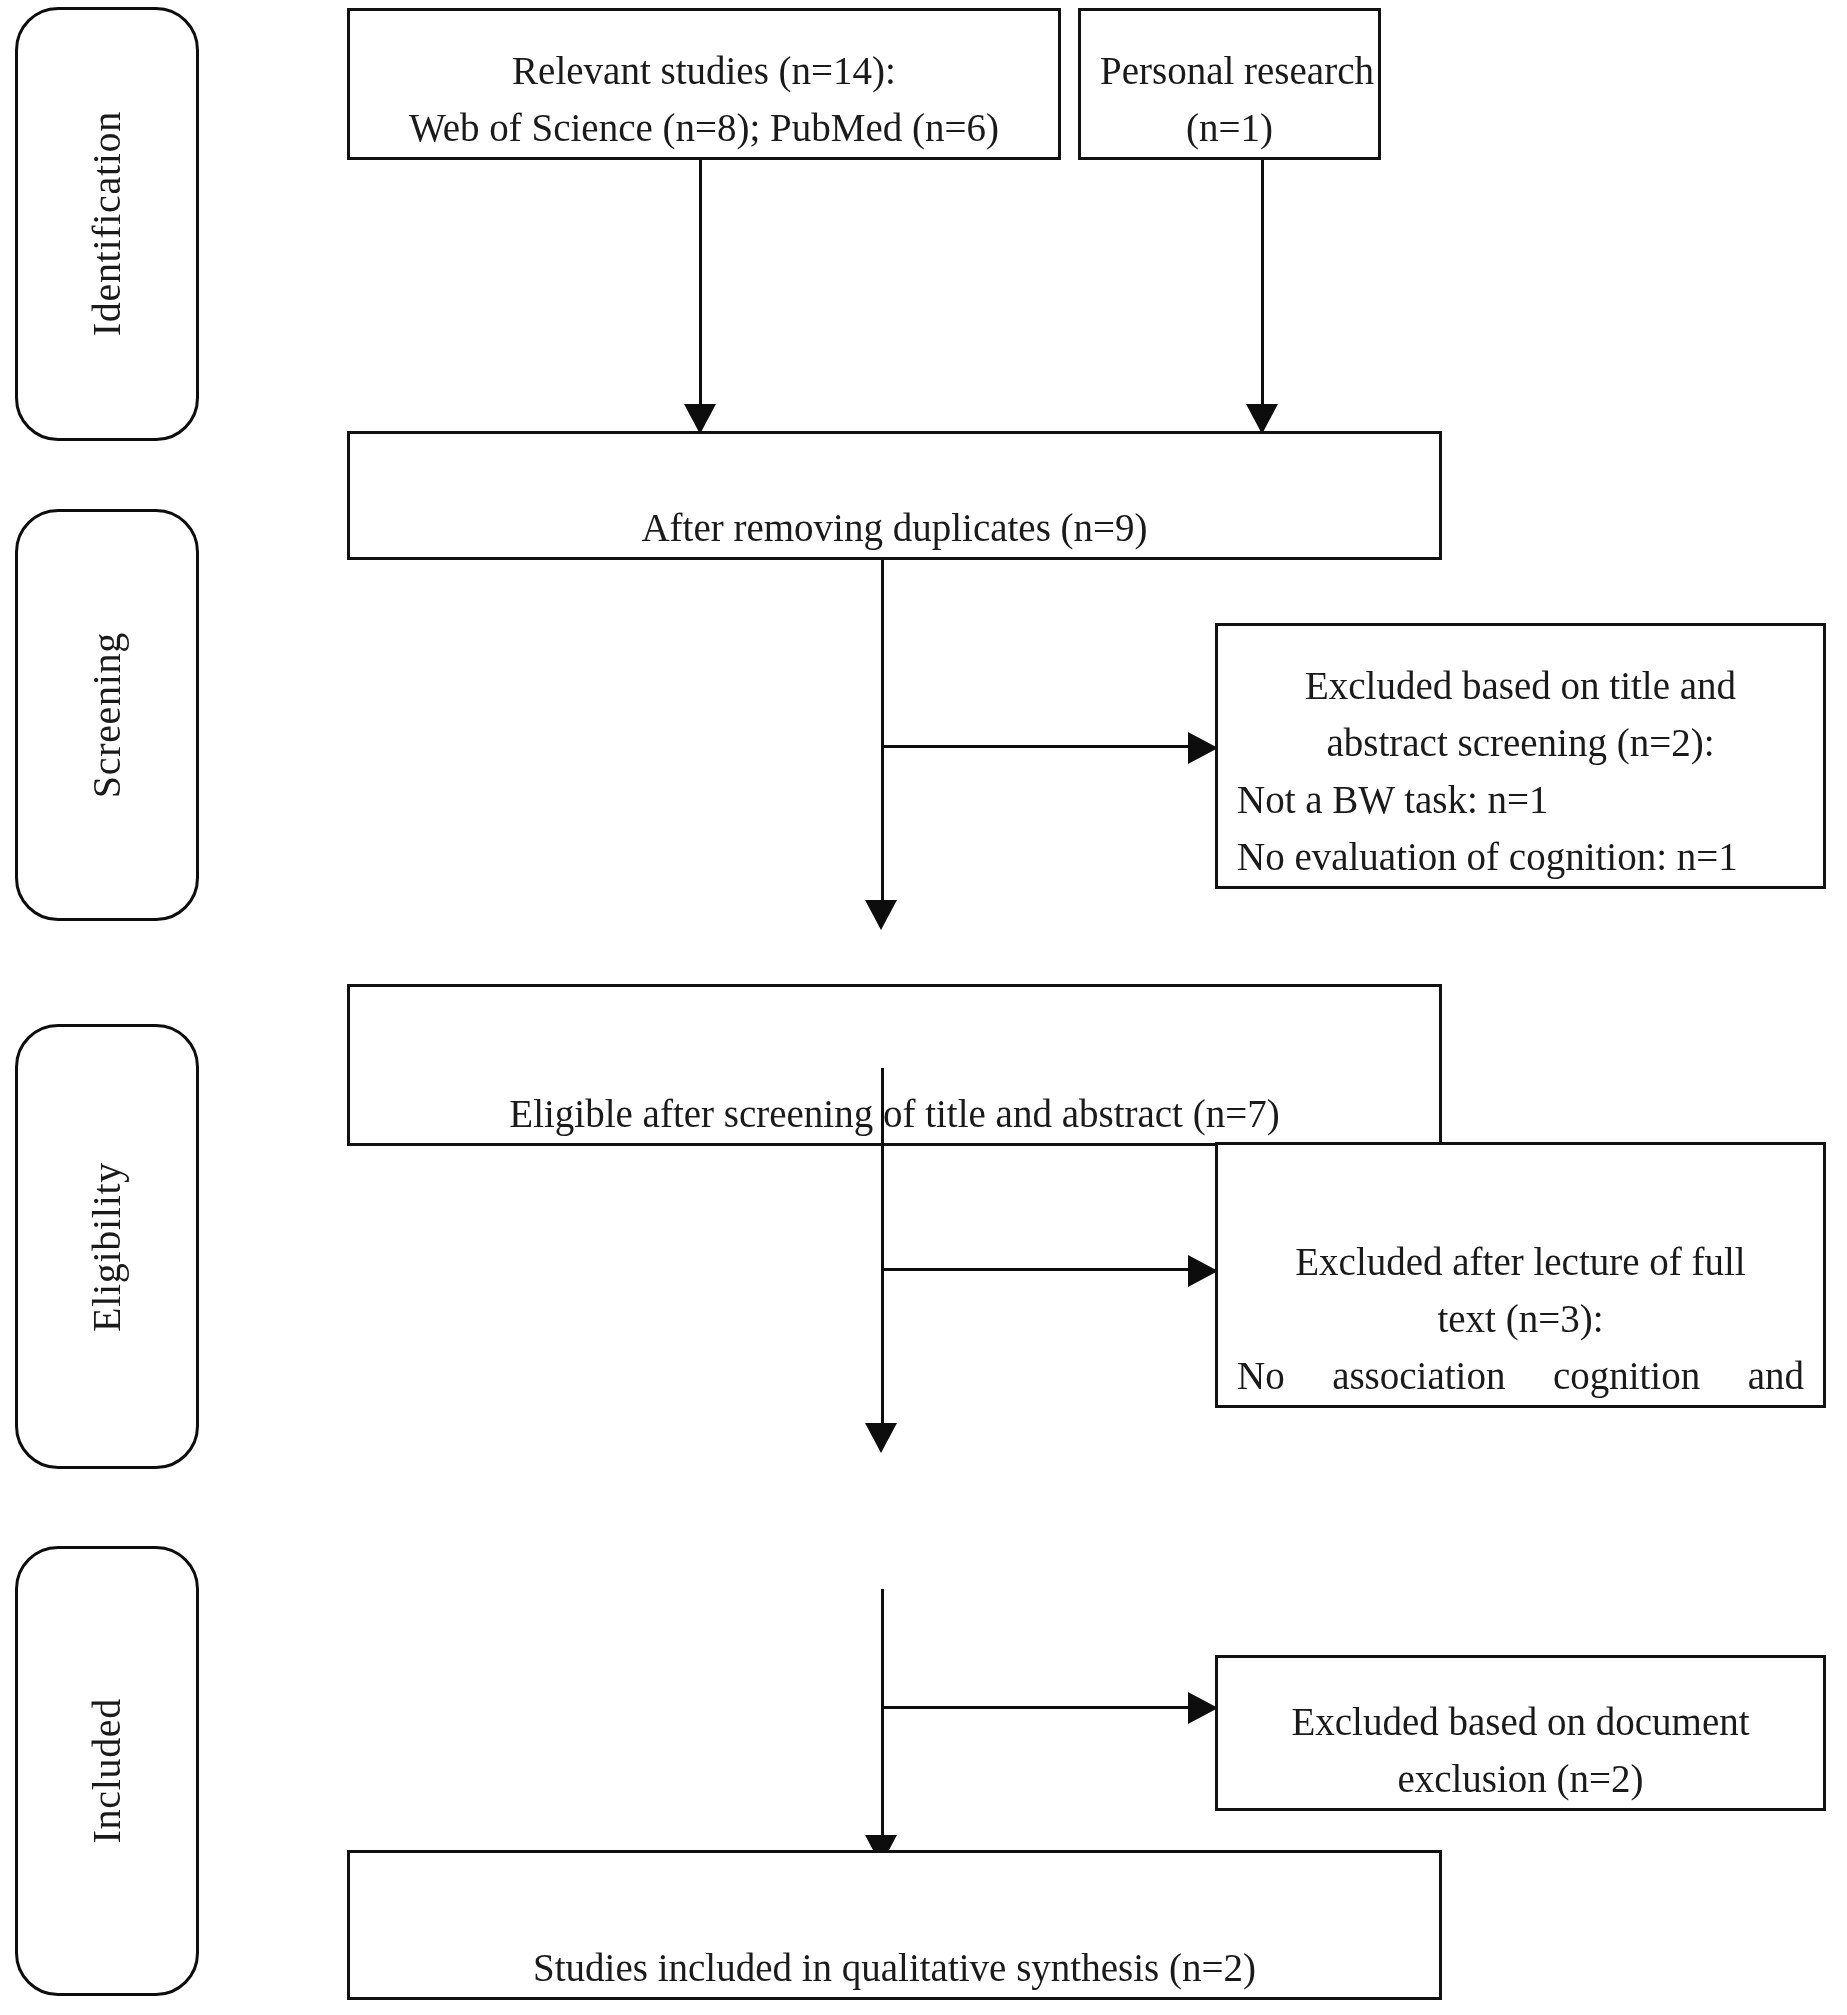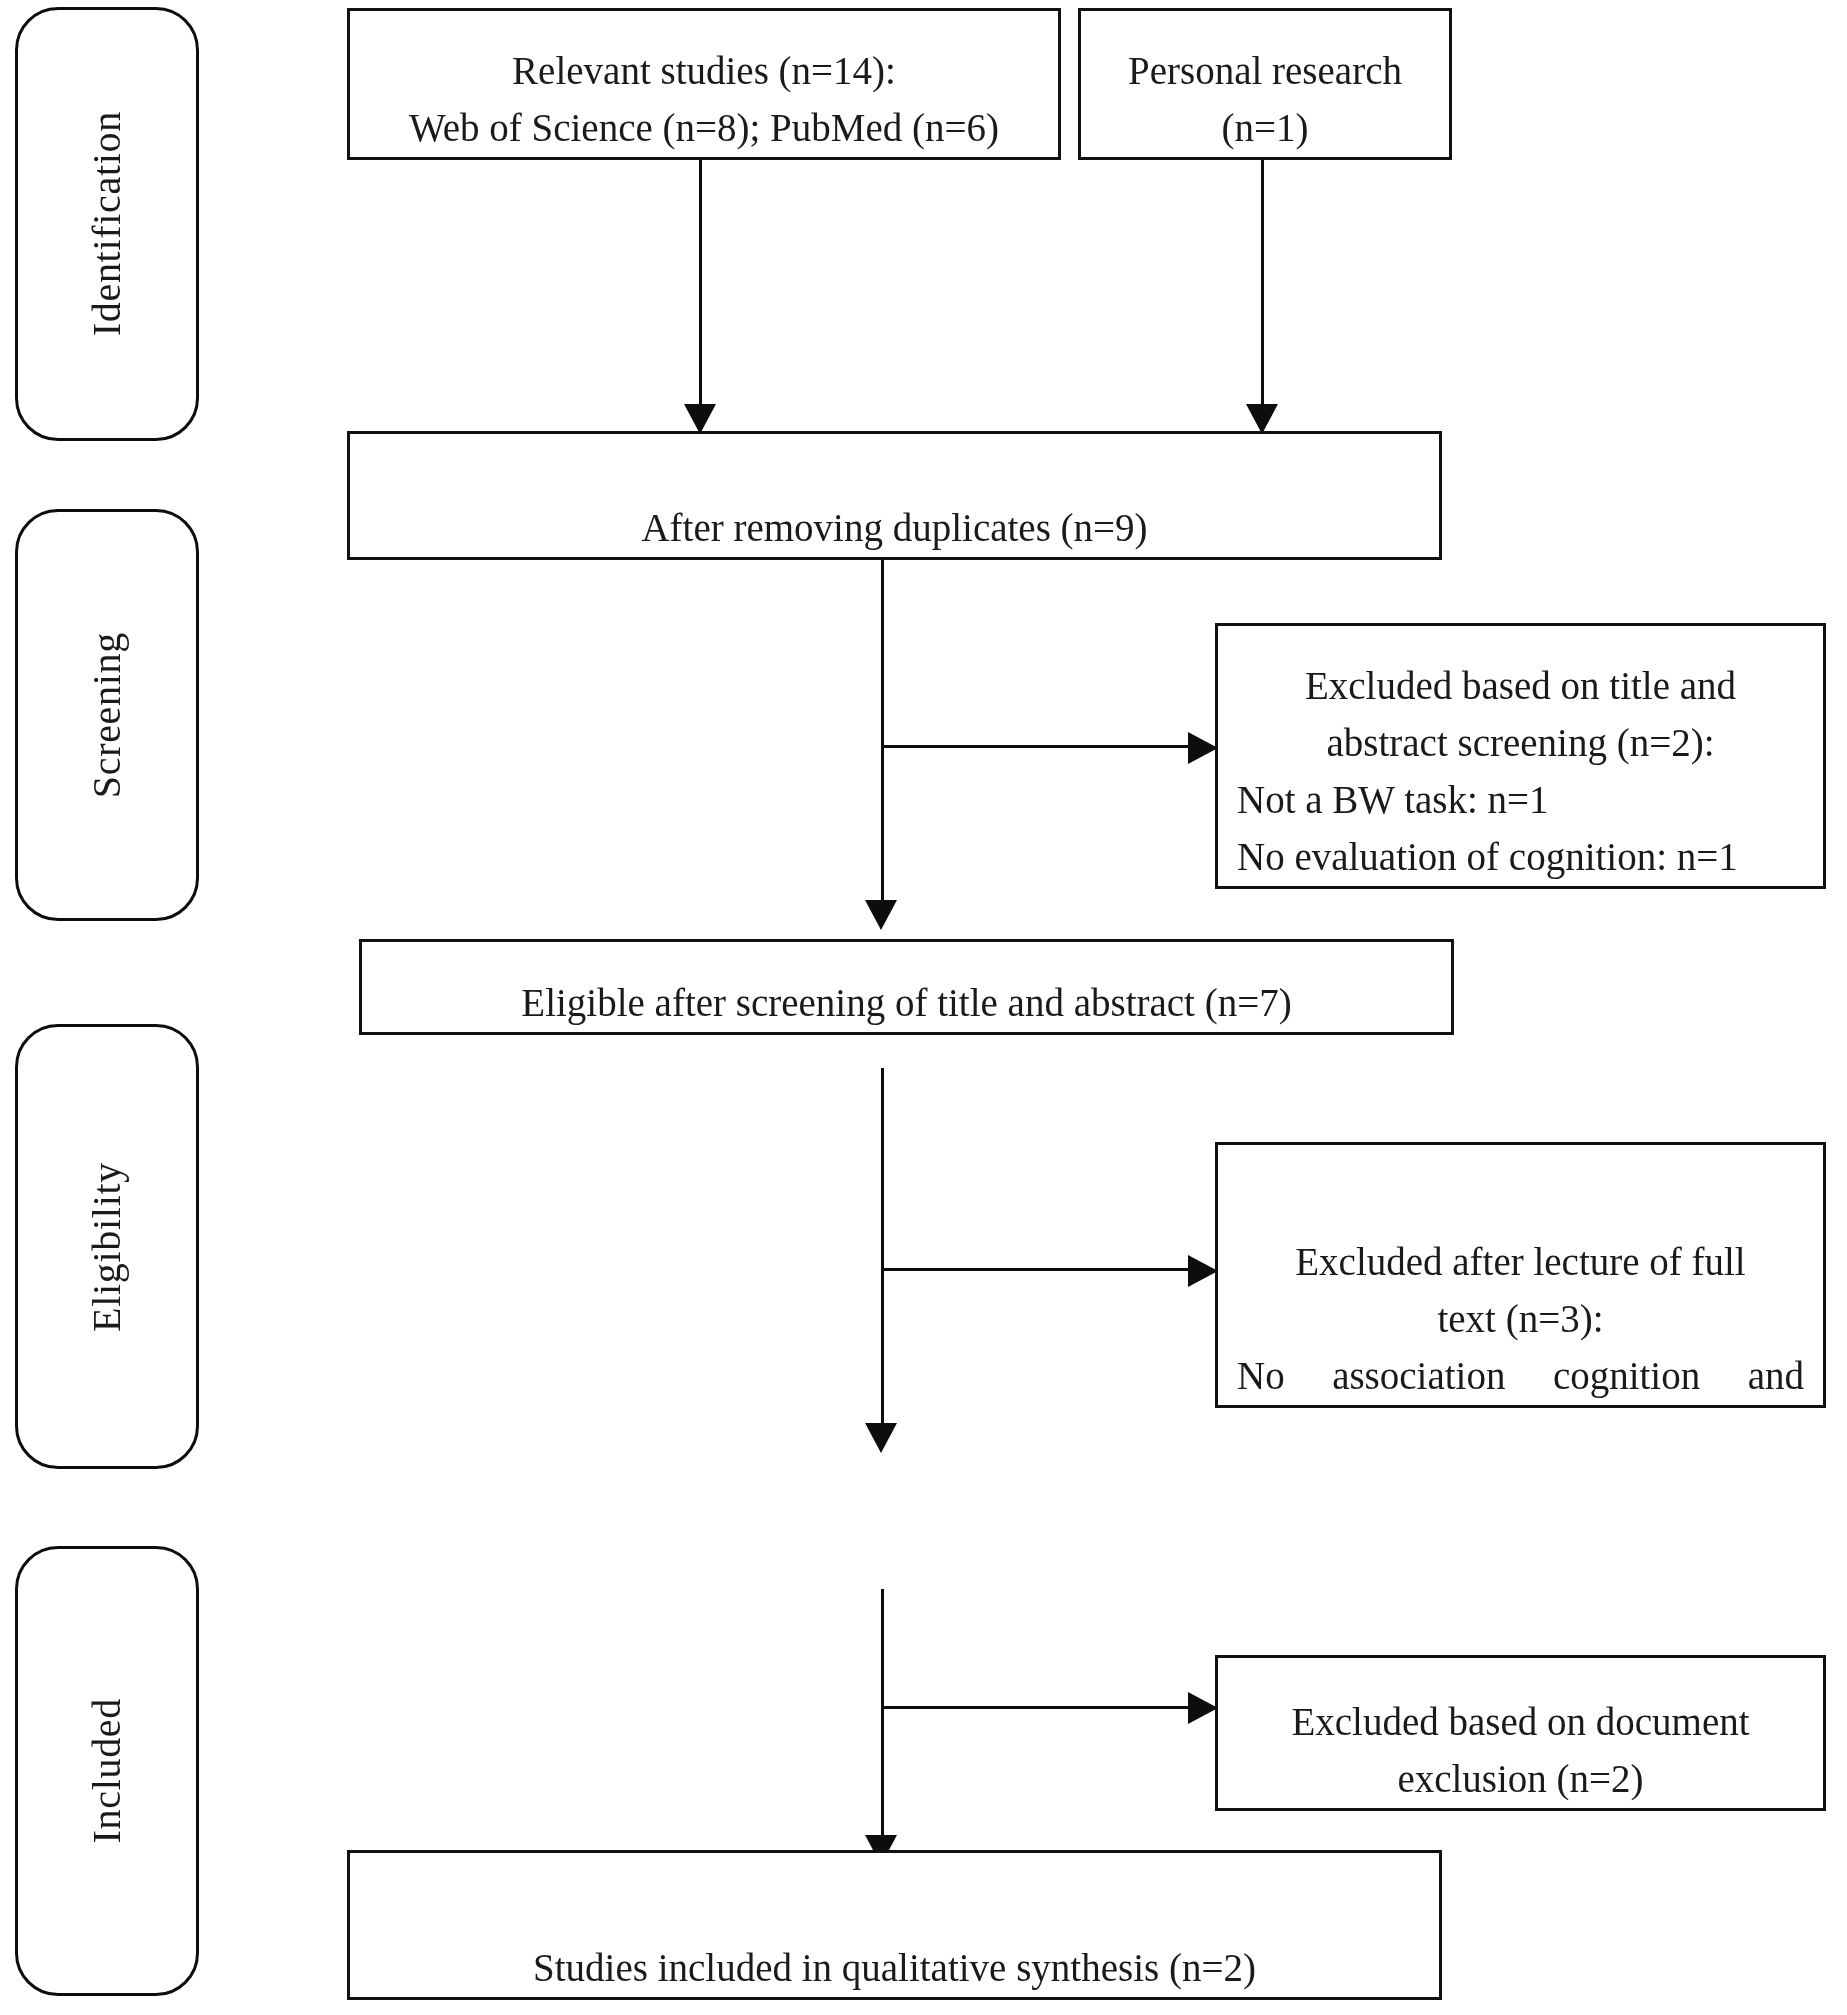--- a/index.html
+++ b/index.html
@@ -112,21 +112,21 @@
 
   <div class="stage-box" style="left:15px; top:1546px; width:184px; height:450px;">
     <span class="stage-label">Included</span>
   </div>
 
   <div class="flow-box" style="left:347px; top:7.5px; width:714px; height:152px;">
     <div class="flow-line center">Relevant studies (n=14):</div>
     <div class="flow-line center">Web of Science (n=8); PubMed (n=6)</div>
   </div>
 
-  <div class="flow-box" style="left:1078px; top:7.5px; width:374px; height:152px;">
+  <div class="flow-box" style="left:1078px; top:7.5px; width:303px; height:152px;">
     <div class="flow-line center">Personal research</div>
     <div class="flow-line center">(n=1)</div>
   </div>
 
   <div class="vline" style="left:699px; top:160px; height:247px;"></div>
   <div class="arrow-down" style="left:684px; top:404px;"></div>
 
   <div class="vline" style="left:1261px; top:160px; height:247px;"></div>
   <div class="arrow-down" style="left:1246px; top:404px;"></div>
 
@@ -140,21 +140,21 @@
   <div class="hline" style="left:881px; top:745px; width:310px;"></div>
   <div class="arrow-right" style="left:1188px; top:732px;"></div>
 
   <div class="flow-box" style="left:1215px; top:623px; width:611px; height:266px;">
     <div class="flow-line center">Excluded based on title and</div>
     <div class="flow-line center">abstract screening (n=2):</div>
     <div class="flow-line left">Not a BW task: n=1</div>
     <div class="flow-line left">No evaluation of cognition: n=1</div>
   </div>
 
-  <div class="flow-box" style="left:347px; top:939px; width:1095px; height:96px;margin-left:12px;">
+  <div class="flow-box" style="left:347px; top:984px; width:1095px; height:162px;">
     <div class="flow-line center">Eligible after screening of title and abstract (n=7)</div>
   </div>
 
   <div class="vline" style="left:881px; top:1068px; height:358px;"></div>
   <div class="arrow-down" style="left:865px; top:1423px;"></div>
 
   <div class="hline" style="left:881px; top:1268px; width:310px;"></div>
   <div class="arrow-right" style="left:1188px; top:1255px;"></div>
 
   <div class="flow-box" style="left:1215px; top:1142px; width:611px; height:266px;">

